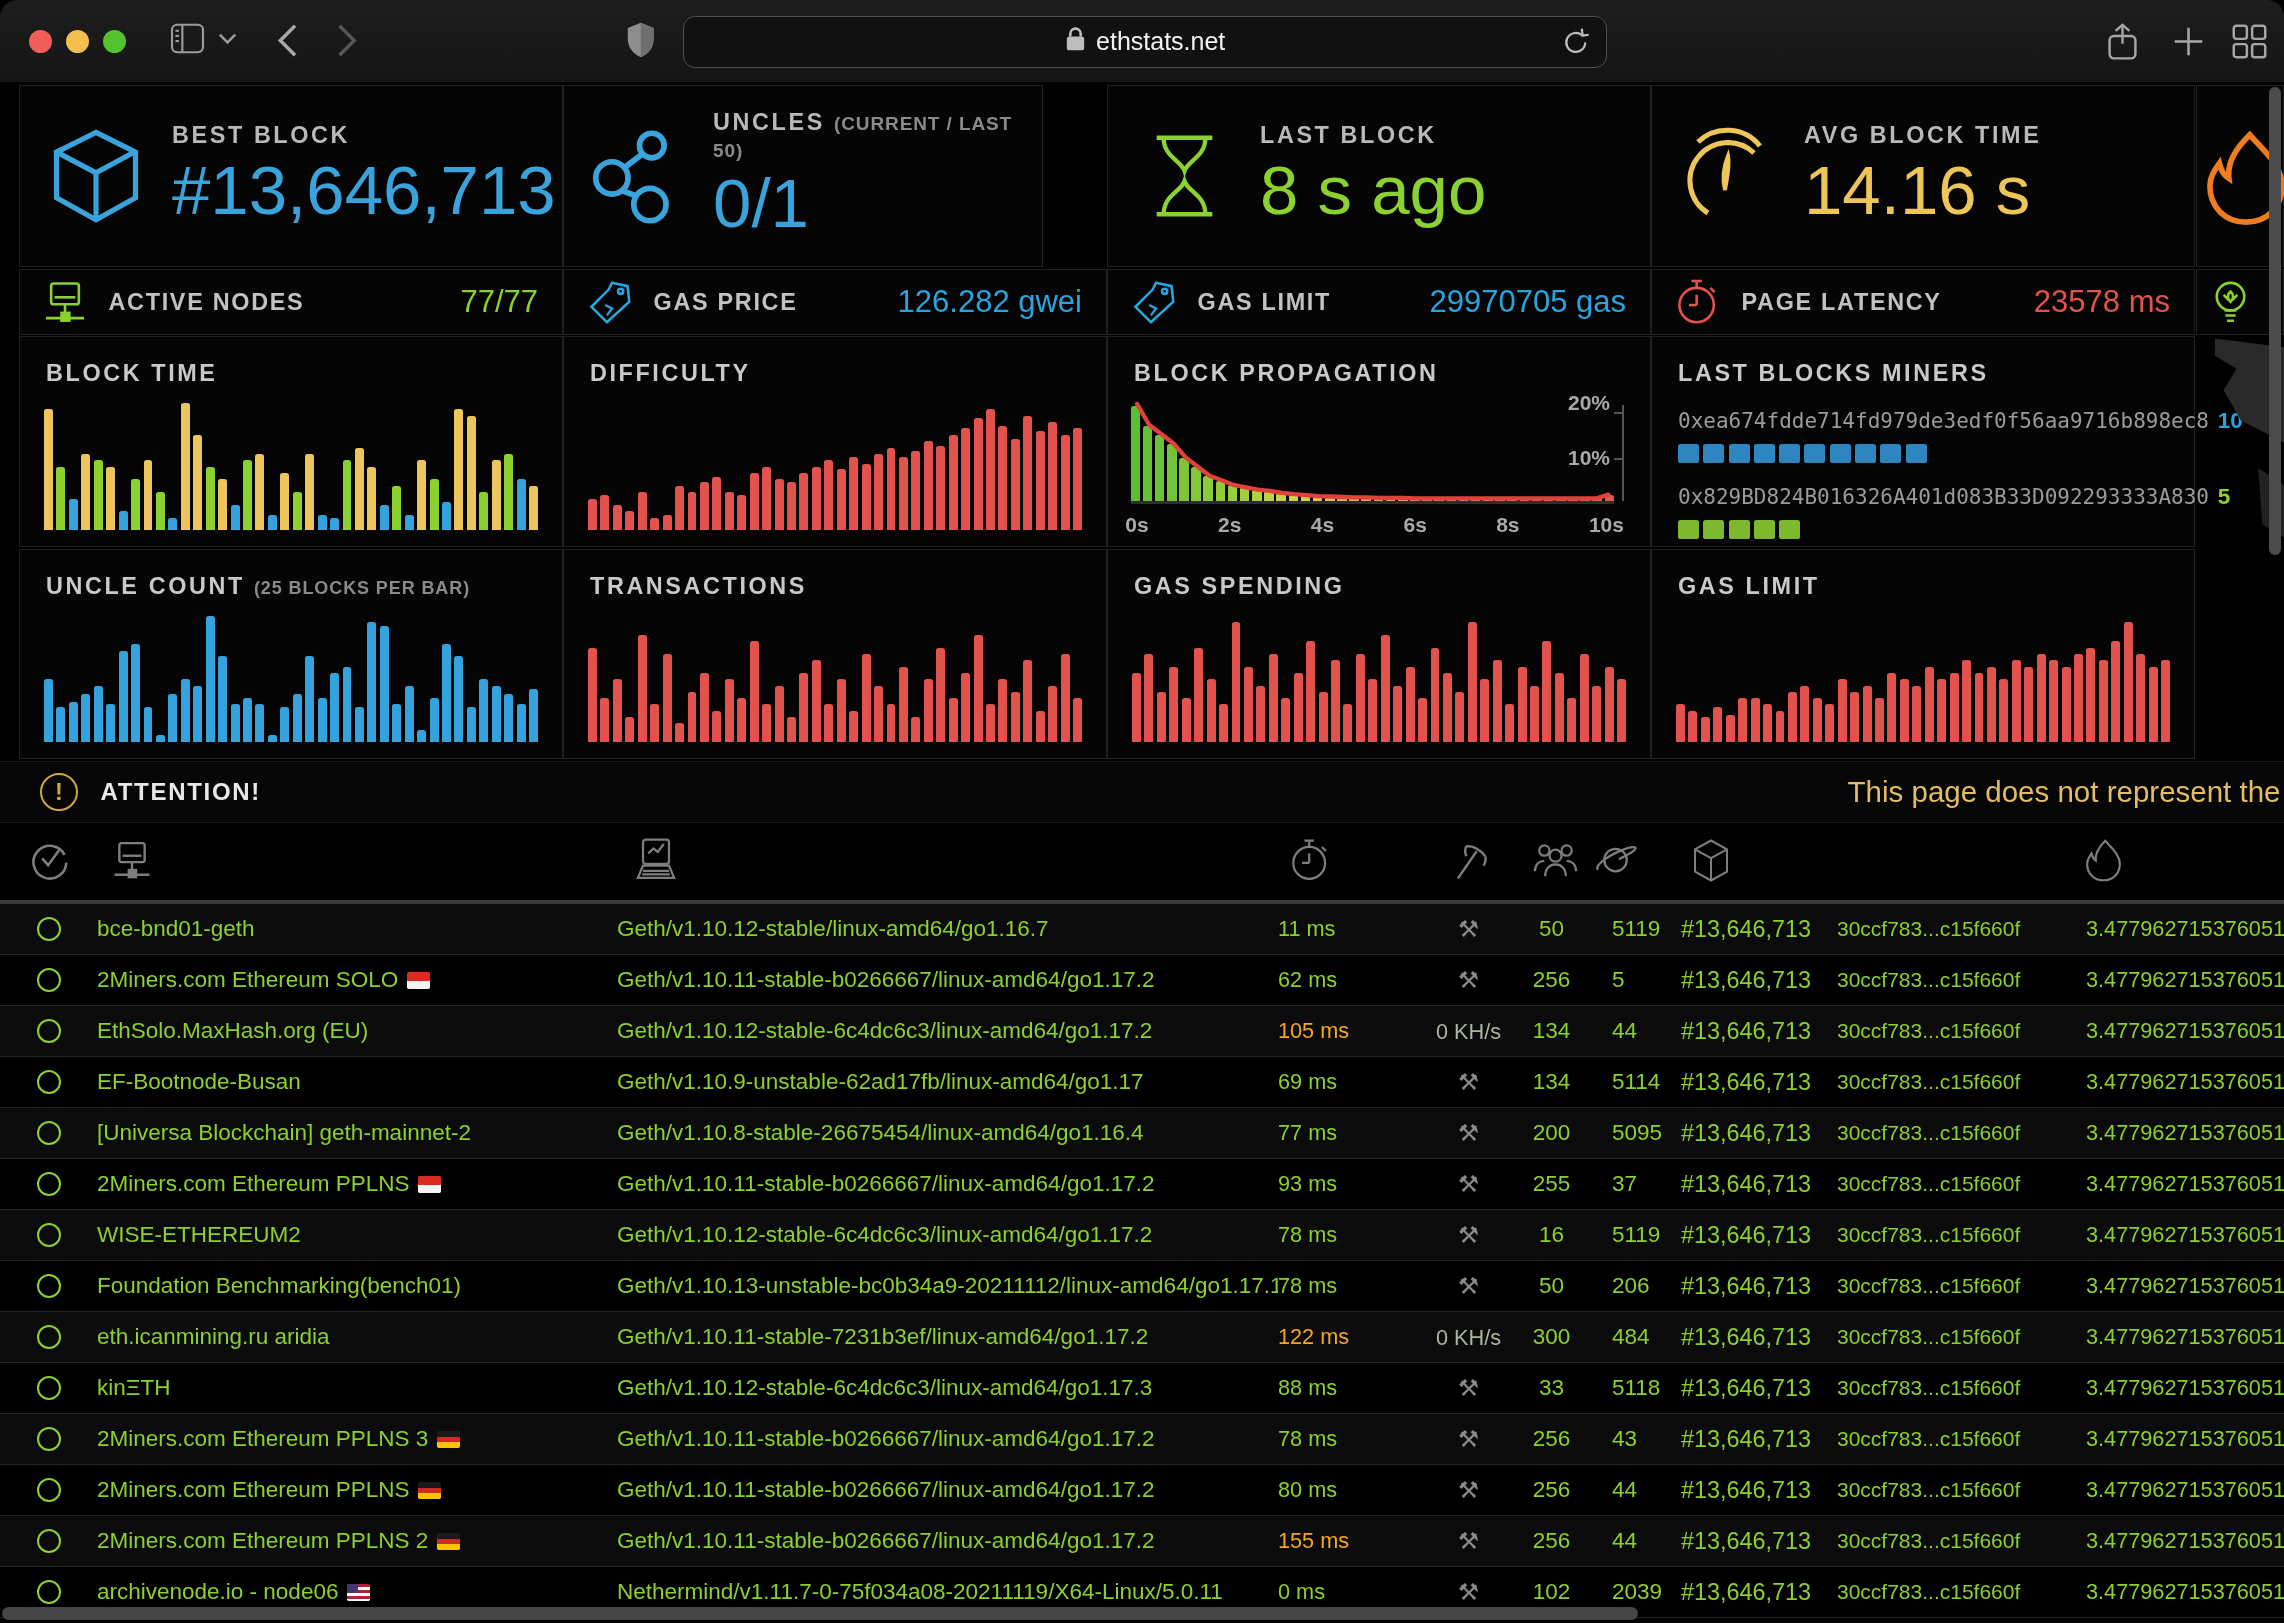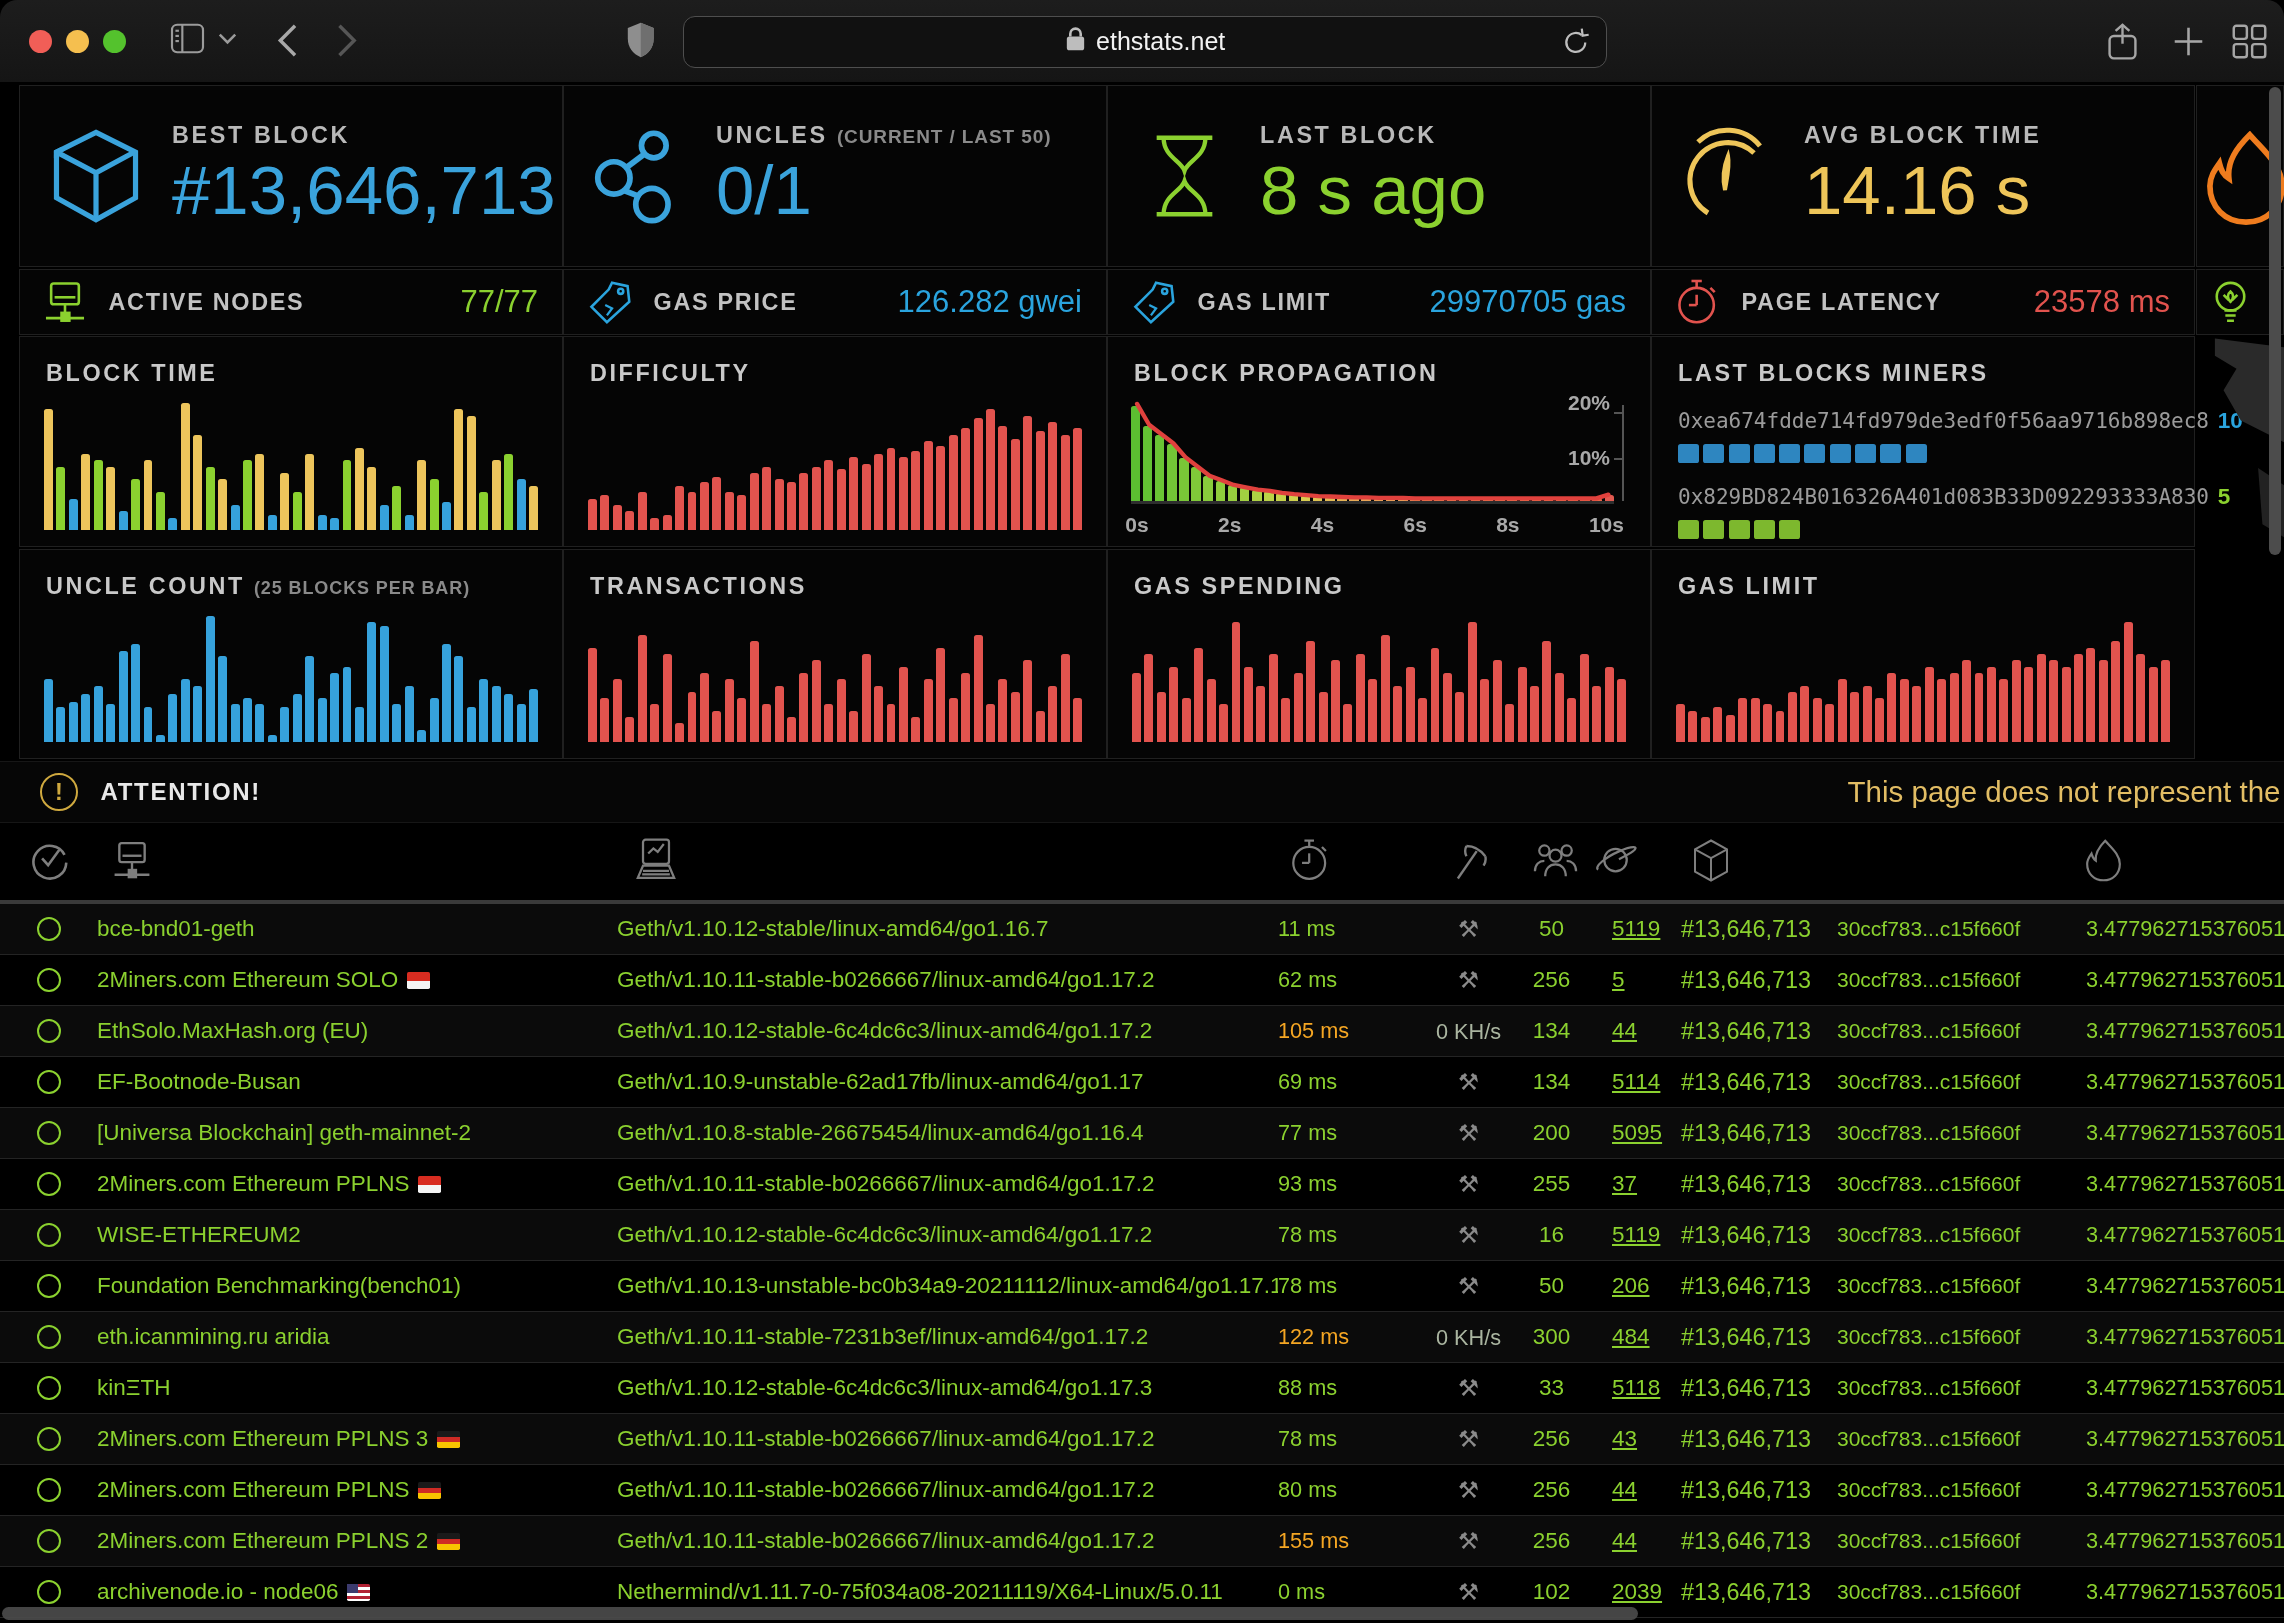--- a/index.html
+++ b/index.html
@@ -85,21 +85,21 @@
   .trow { height:51px; border-bottom:0.9px solid #242424; font-size:22.5px; color:#8bd12f; }
   .trow.alt { background:#0b0b0b; }
   .c-stat { display:flex; justify-content:center; }
   .ring { width:24px; height:24px; border:2.6px solid #8bd12f; border-radius:50%; display:block; }
   .c-name { white-space:nowrap; overflow:hidden; }
   .c-type { white-space:nowrap; overflow:hidden; }
   .c-lat { font-size:21.7px; } .c-lat.warn { color:#f5a623; }
   .c-mine { text-align:center; color:#8a8a8a; font-size:23.4px; }
   .c-mine .hr { color:#aab5a0; font-size:21.7px; }
   .c-peers { text-align:center; padding-right:7px; }
-  .c-pend { padding-left:31px;text-decoration:underline; }
+  .c-pend { padding-left:31px; }
   .c-block { font-weight:500; font-size:23.4px; }
   .c-hash { font-size:21px; }
   .c-diff { padding-left:50px; font-size:21.7px; white-space:nowrap; overflow:visible; }
   .flag { display:inline-block; width:22.5px; height:16.5px; border-radius:1.7px; margin-left:8.7px; vertical-align:-1.7px; }
   .flag-sg { background:linear-gradient(#d82c20 0 50%,#f4f4f4 50% 100%); }
   .flag-de { background:linear-gradient(#1a1a1a 0 33%,#cf2b25 33% 66%,#f8c400 66% 100%); }
   .flag-us { background:repeating-linear-gradient(#b22234 0 3.5px,#fff 3.5px 6px); position:relative; }
   .flag-us::before { content:""; position:absolute; left:0; top:0; width:10.4px; height:8.7px; background:#3c3b6e; }
 
   
@@ -190,21 +190,21 @@
           <path d="M50 8 88 27v44L50 92 12 71V27z"></path>
           <path d="M14 28l36 19 37-20M50 48v43"></path>
           <path d="M12 33v-6l6-3"></path>
         </svg>
     </span>
     <span class="txt">
       <span class="lbl">BEST BLOCK</span>
       <span class="val" style="color:#3aa3dc">#13,646,713</span>
     </span>
   </div>
-  <div class="panel stat" style="left:563px;top:85px;width:544px;height:182px">
+  <div class="panel stat" style="left:563px;top:85px;width:480px;height:182px">
     <span class="ic">
       <svg width="95" height="104" viewBox="0 0 100 100" fill="none" stroke="#3aa3dc" stroke-width="6">
           <circle cx="64" cy="18" r="13"></circle>
           <circle cx="22" cy="52" r="17"></circle>
           <circle cx="62" cy="80" r="17"></circle>
           <line x1="54" y1="27" x2="34" y2="42"></line>
           <line x1="32" y1="65" x2="50" y2="72"></line>
         </svg>
     </span>
     <span class="txt">

